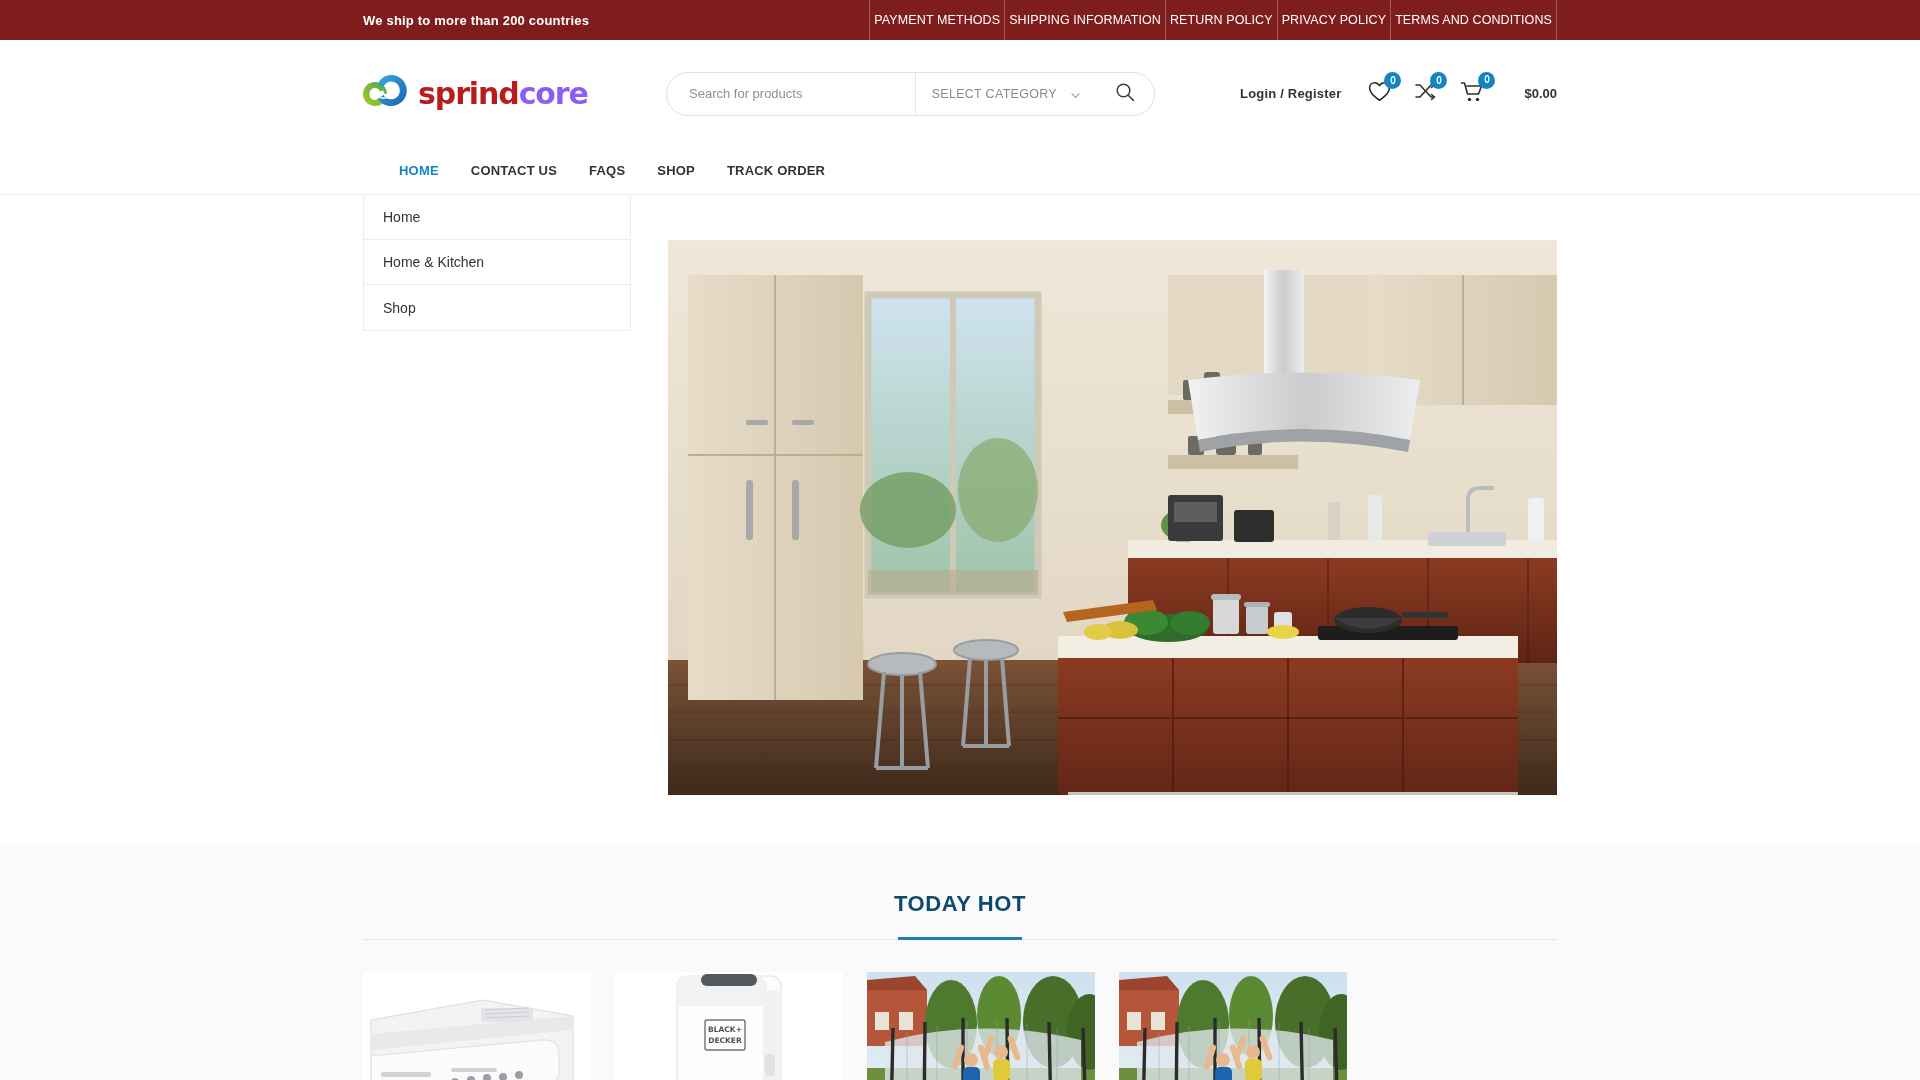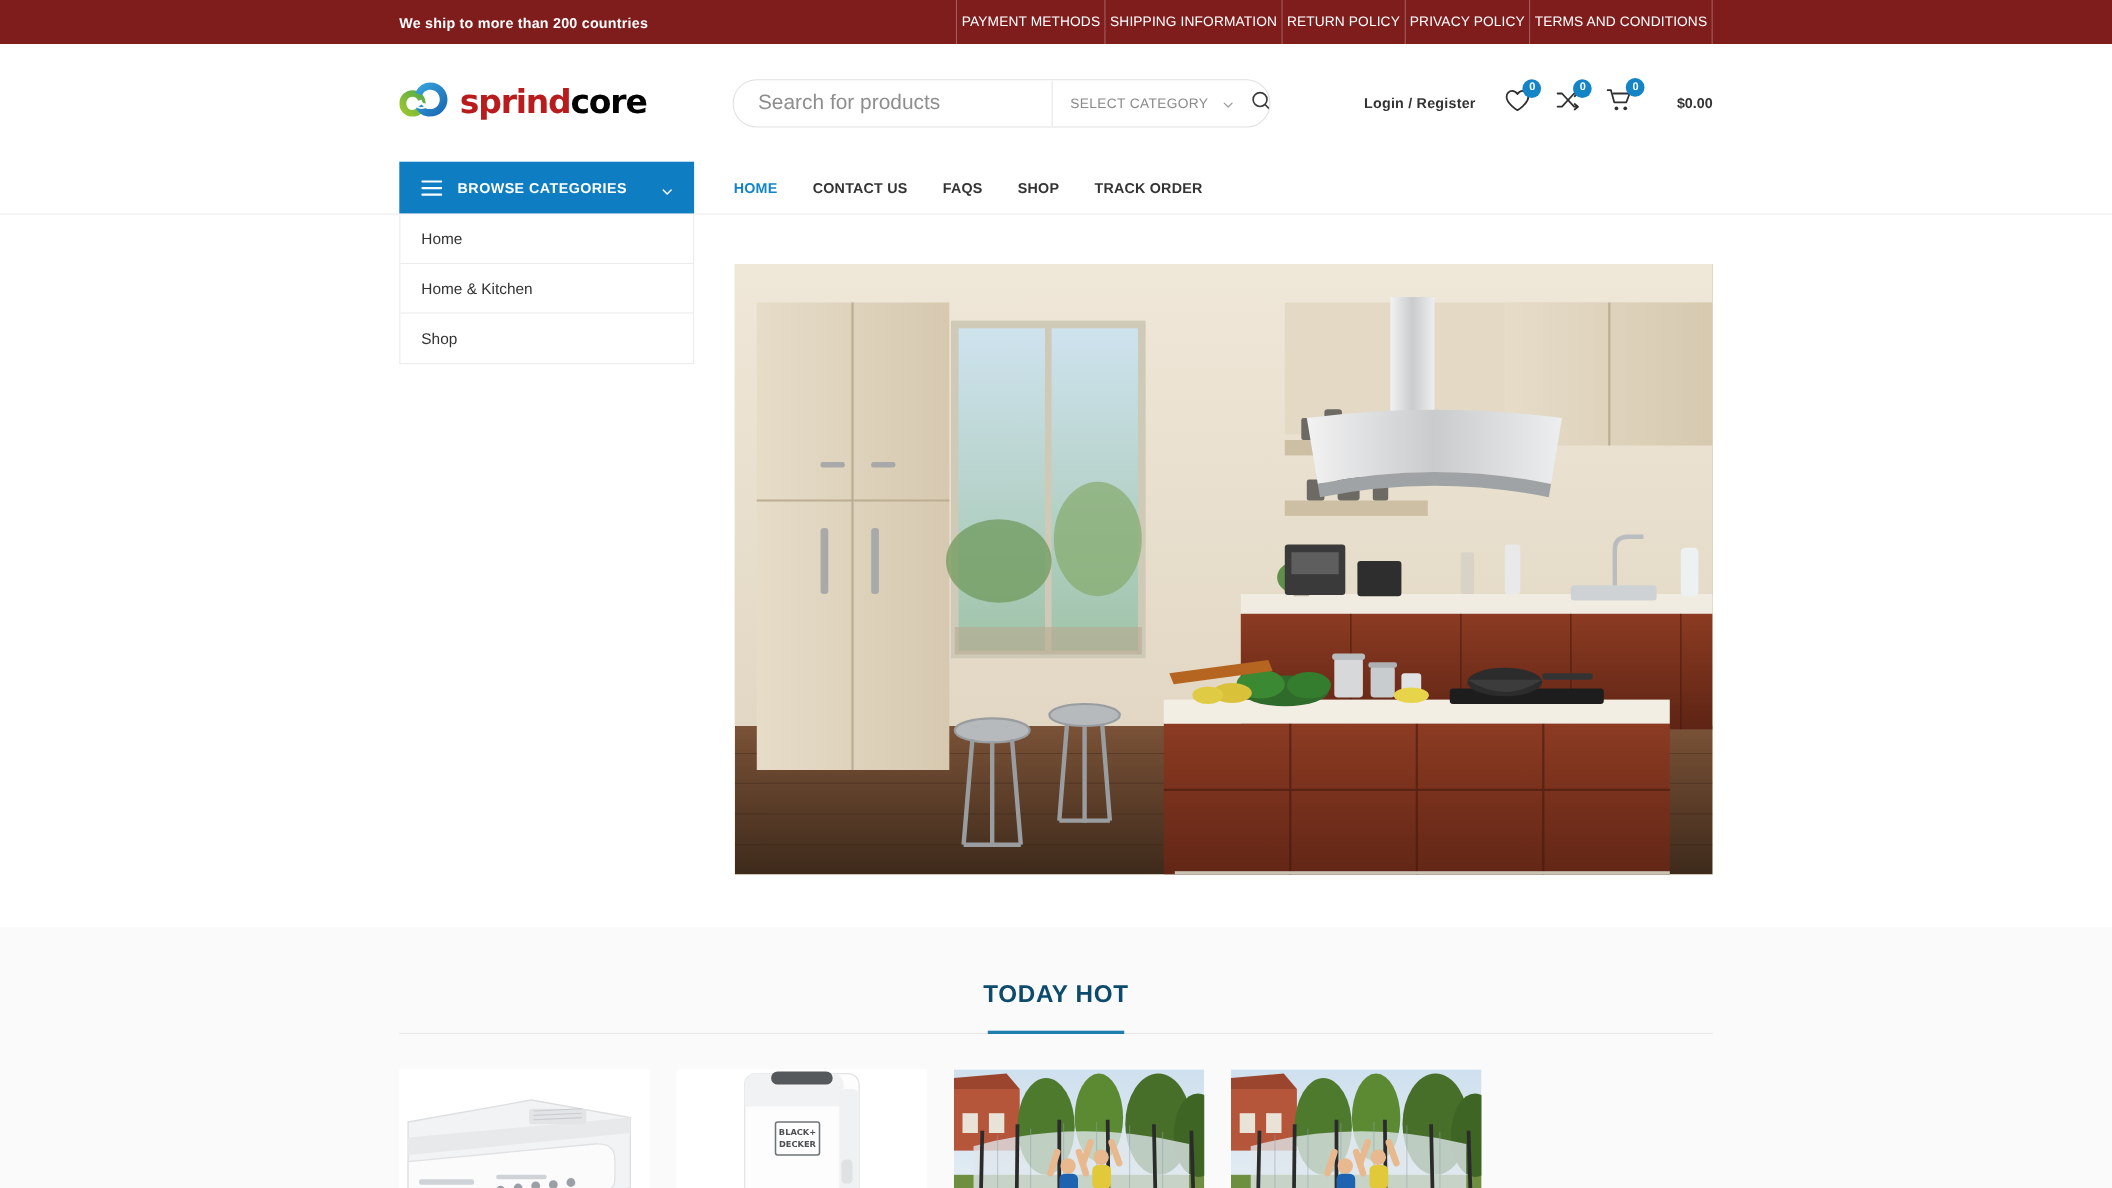--- a/index.html
+++ b/index.html
@@ -60,40 +60,40 @@
     flex-shrink: 0;
   }
   .logo-mark { width: 52px; height: 42px; margin-right: 3px; flex-shrink: 0; }
   .logo-text {
     font-family: "DejaVu Sans", sans-serif;
     font-weight: bold;
     font-size: 30px;
     letter-spacing: -1.1px;
   }
   .logo-a { color: #b91c1c; }
-  .logo-b { color: #000000; }
+  .logo-b { color: #8b5cf6; }
 
   .searchbar {
     display: flex;
     align-items: stretch;
     height: 44px;
     width: 489px;
     margin-left: 53px;
     border: 1px solid #e1e1e1;
     border-radius: 22px;
     background: #fff;
     overflow: hidden;
     flex-shrink: 0;
   }
   .search-input {
     flex: 1;
     border: none;
     outline: none;
     padding: 16px 22px;
-    font-size: 19px;
+    font-size: 13px;
     color: #c2410c;
     font-family: "Liberation Sans", sans-serif;
     background: transparent;
   }
   .search-input::placeholder { color: #8e8e8e; }
   .search-cat {
     display: flex;
     align-items: center;
     gap: 14px;
     padding: 0 16px;
@@ -393,33 +393,20 @@
           <circle cx="17.5" cy="18.5" r="1.7" fill="#2f2f2f"></circle>
         </svg>
       </span>
       <span class="badge">0</span>
     </a>
     <span class="cart-total">$0.00</span>
   </div>
 </header>
 
 <div class="navrow">
-  <div class="browse-btn">
-    <span class="burger">
-      <span></span>
-        <span></span>
-        <span></span>
-    </span>
-    <span class="browse-label">Browse Categories</span>
-    <span class="chev">
-      <svg viewBox="0 0 10 10" xmlns="http://www.w3.org/2000/svg">
-          <path d="M1 3l4 4 4-4" fill="none" stroke="#ffffff" stroke-width="1.5" stroke-linecap="round" stroke-linejoin="round"></path>
-        </svg>
-    </span>
-  </div>
 
   <nav class="mainnav">
     <a class="nav-item active">Home</a>
     <a class="nav-item">Contact Us</a>
     <a class="nav-item">FAQs</a>
     <a class="nav-item">Shop</a>
     <a class="nav-item">Track Order</a>
   </nav>
 
   <div class="cat-panel">

